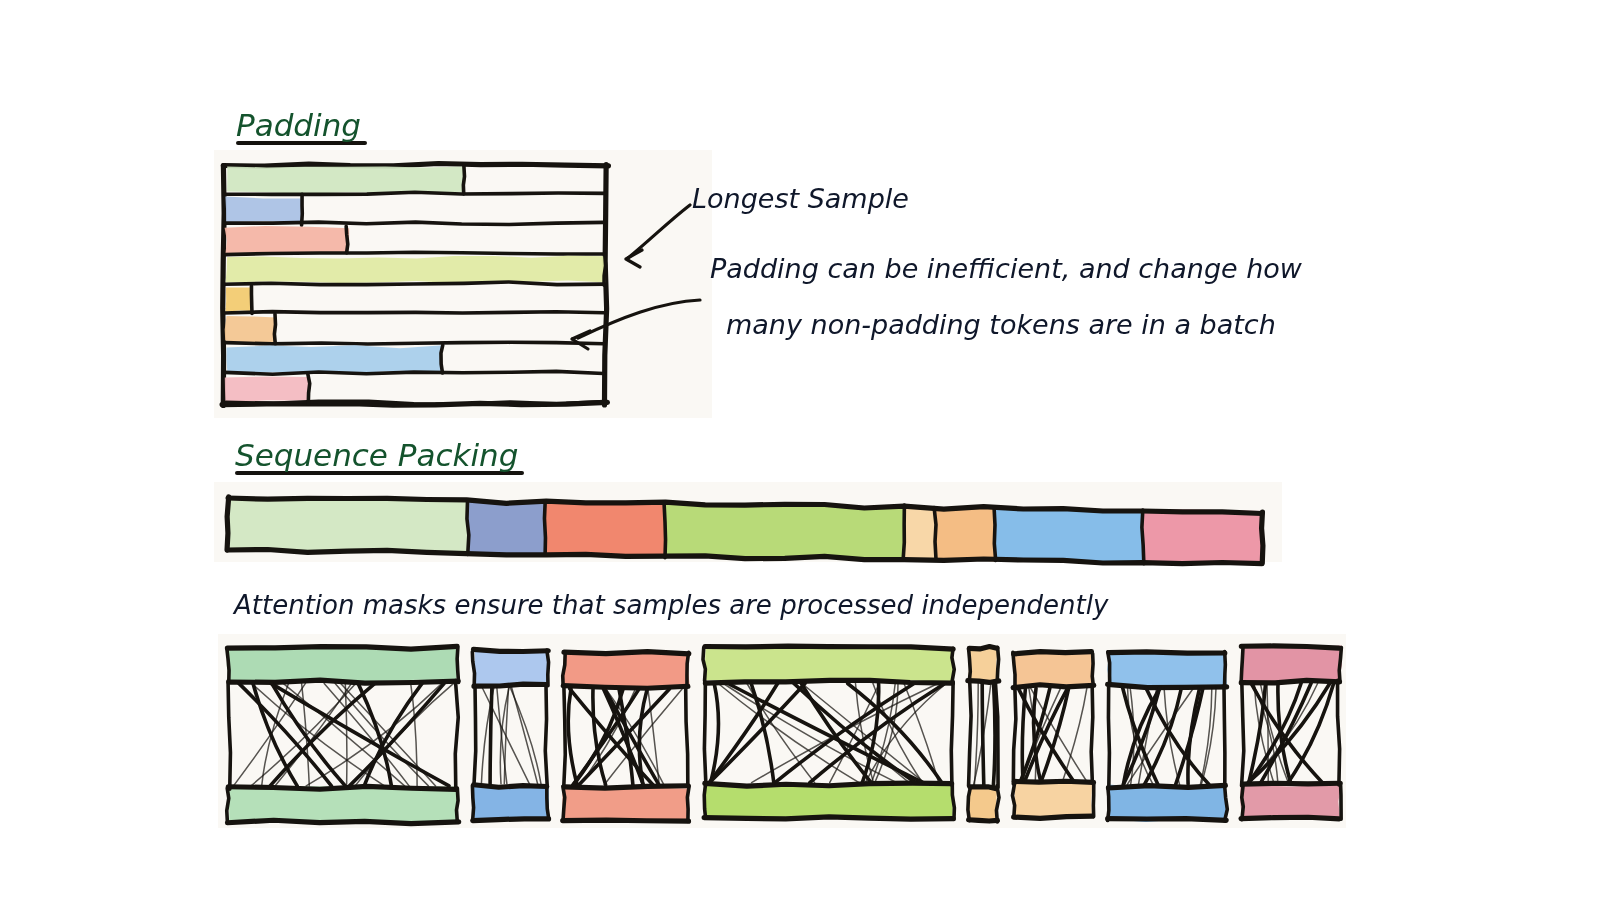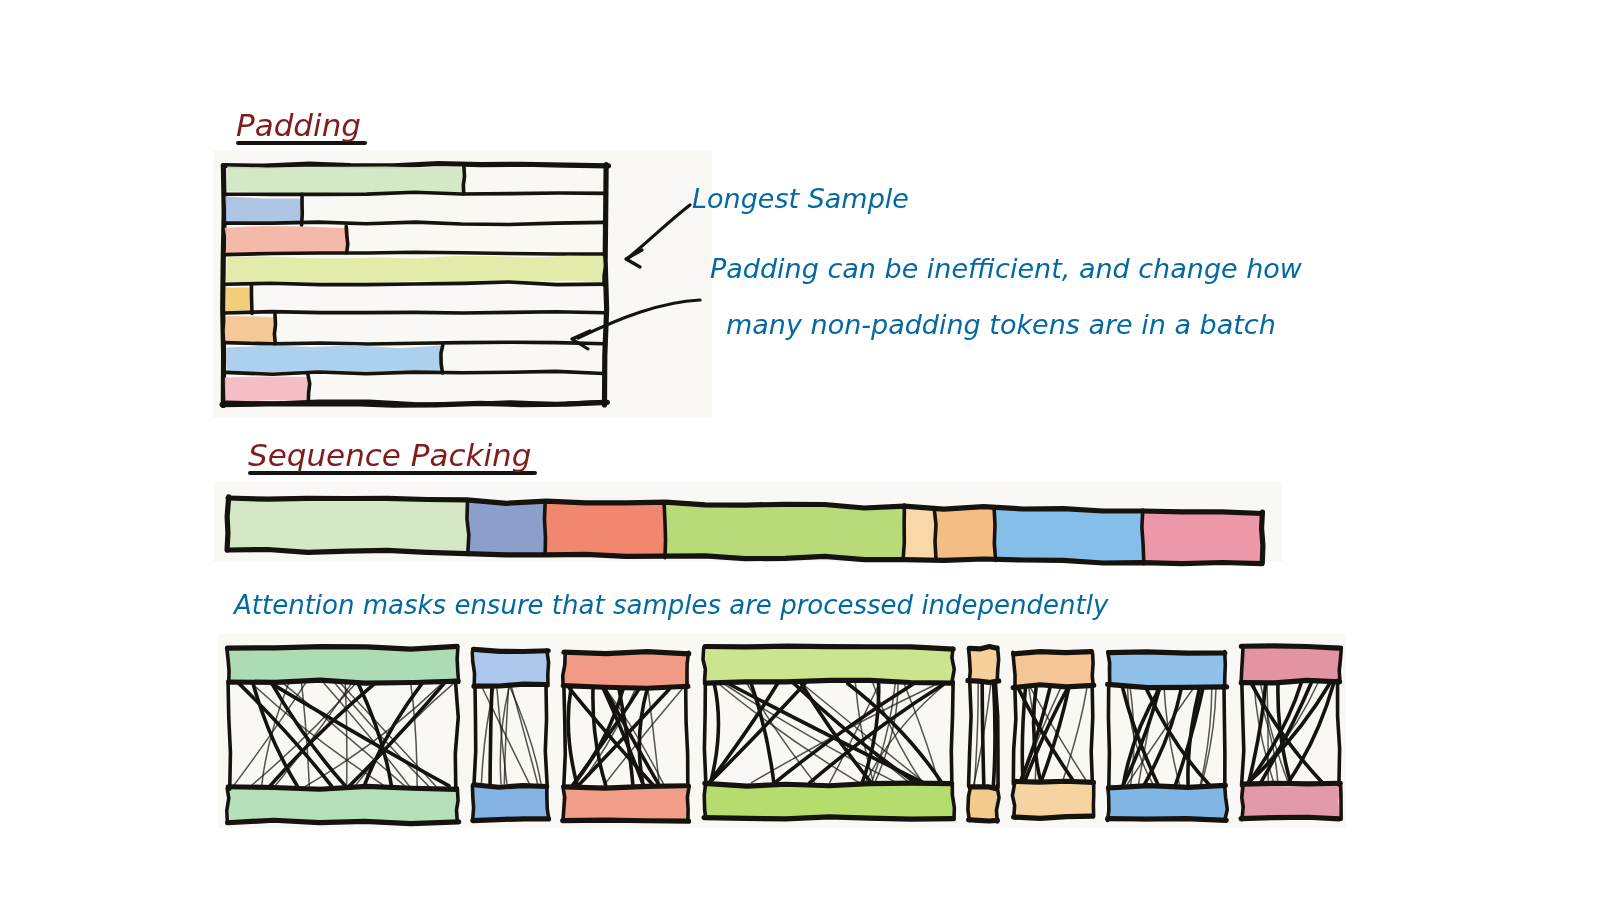--- a/index.html
+++ b/index.html
@@ -11,36 +11,36 @@
     position:relative;
   }
   .stage{position:absolute;left:0;top:0;width:1600px;height:900px;}
   .panel{position:absolute;background:#faf8f4;}
 
   .section-title{
     position:absolute;
     font-size:31px;
     font-style:italic;
     font-weight:400;
-    color:#7f1d1d;
+    color:#14532d;
     white-space:nowrap;
   }
   .section-title .ul{
     display:block;
     height:4px;
     background:#15130f;
     border-radius:2px;
     margin-top:-2px;
   }
 
   .note{
     position:absolute;
     font-size:27px;
     font-style:italic;
-    color:#0369a1;
+    color:#0f172a;
     white-space:nowrap;
   }
 
   svg.layer{position:absolute;left:0;top:0;width:1600px;height:900px;overflow:visible;}
   .ink{fill:none;stroke:#16130f;stroke-linecap:round;stroke-linejoin:round;}
   .ink-thick{stroke-width:5.2;}
   .ink-med{stroke-width:3.6;}
   .ink-hair{stroke-width:1.5;opacity:.72;}
   .swatch{stroke:none;}
   .arrowline{fill:none;stroke:#16130f;stroke-width:3.2;stroke-linecap:round;}
@@ -53,21 +53,21 @@
 
   <div class="panel" style="left:214px;top:150px;width:498px;height:268px;"></div>
   <div class="panel" style="left:214px;top:482px;width:1068px;height:80px;"></div>
   <div class="panel" style="left:218px;top:634px;width:1128px;height:194px;"></div>
 
   <div class="section-title" style="left:236px;top:107px;">
     <span>Padding</span>
     <span class="ul" style="width: 130.984px;"></span>
   </div>
 
-  <div class="section-title" style="left:248px;top:437px;">
+  <div class="section-title" style="left:235px;top:437px;">
     <span>Sequence Packing</span>
     <span class="ul" style="width: 289.391px;"></span>
   </div>
 
   <div class="note" style="left:692px;top:183px;">Longest Sample</div>
   <div class="note" style="left:710px;top:253px;">Padding can be inefficient, and change how</div>
   <div class="note" style="left:726px;top:309px;">many non-padding tokens are in a batch</div>
   <div class="note" style="left:234px;top:590px;font-size:26px;font-style:italic;">Attention masks ensure that samples are processed independently</div>
 
   <svg class="layer" viewBox="0 0 1600 900">

